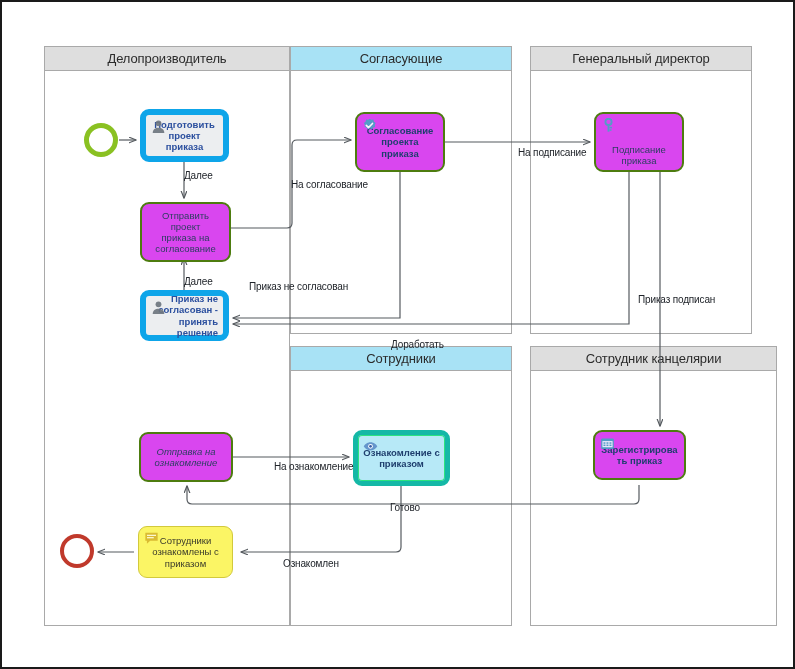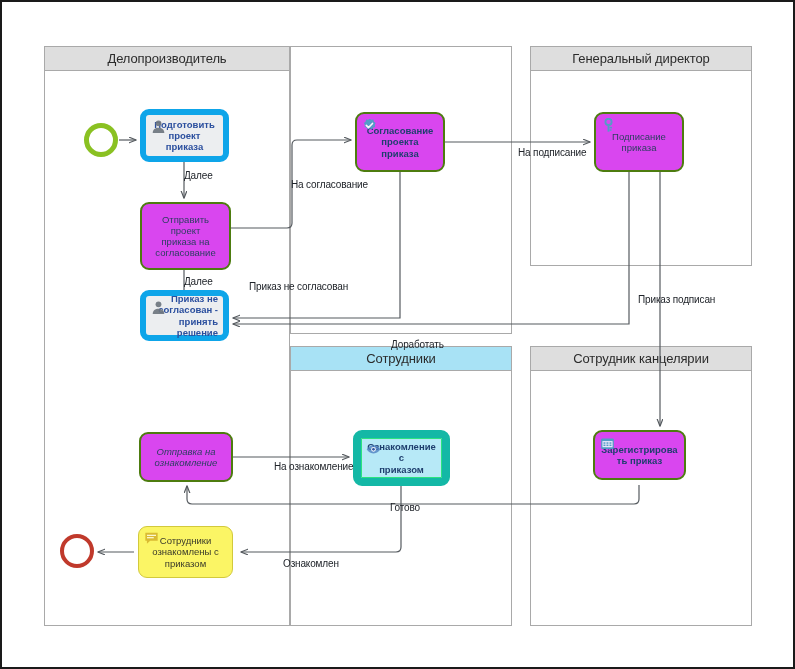--- a/index.html
+++ b/index.html
@@ -53,21 +53,21 @@
   .node.task-blue.plain{font-weight:normal;color:#2c3e60;}
   .node.task-gray{
     background:#eceef0;border:6px solid #0ea5e9;
     color:#2b4f9e;font-weight:bold;font-size:9.5px;
   }
   .node.task-yellow{
     background:#fbf565;border:1px solid #d2c93c;
     color:#3a3a2a;font-weight:normal;font-size:9.5px;
   }
   .node.highlight{
-    border:8px solid #14b8a6;
+    border:5px solid #14b8a6;
     background:#b7e9f7;
     box-shadow:0 0 0 1px #2ce37f inset;
   }
   .node .nicon{
     position:absolute;left:5px;top:4px;width:15px;height:15px;
     opacity:.92;
   }
   .node .nicon svg{display:block;width:15px;height:15px;}
 
   
@@ -88,35 +88,38 @@
 <div id="canvas">
 
   <div id="lanes-root">
       <div class="lane" style="left: 42px; top: 44px; width: 246px; height: 580px;">
         <div class="lane-header gray">
           <span>Делопроизводитель</span>
         </div>
         <div class="lane-body"></div>
       </div>
       <div class="lane" style="left: 288px; top: 44px; width: 222px; height: 288px;">
-        <div class="lane-body"></div>
-      </div>
-      <div class="lane" style="left: 528px; top: 44px; width: 222px; height: 220px;">
+        <div class="lane-header blue">
+          <span>Согласующие</span>
+        </div>
+        <div class="lane-body"></div>
+      </div>
+      <div class="lane" style="left: 528px; top: 44px; width: 222px; height: 288px;">
         <div class="lane-header gray">
           <span>Генеральный директор</span>
         </div>
         <div class="lane-body"></div>
       </div>
       <div class="lane" style="left: 288px; top: 344px; width: 222px; height: 280px;">
         <div class="lane-header blue">
           <span>Сотрудники</span>
         </div>
         <div class="lane-body"></div>
       </div>
-      <div class="lane" style="left: 528px; top: 344px; width: 222px; height: 280px;">
+      <div class="lane" style="left: 528px; top: 344px; width: 247px; height: 280px;">
         <div class="lane-header gray">
           <span>Сотрудник канцелярии</span>
         </div>
         <div class="lane-body"></div>
       </div>
     </div>
 
   <svg class="edges" viewBox="0 0 795 669" xmlns="http://www.w3.org/2000/svg">
     <defs>
       <marker id="ah" markerWidth="9" markerHeight="9" refX="7.4" refY="3.2" orient="auto" markerUnits="userSpaceOnUse">
@@ -155,42 +158,42 @@
   <div id="nodes-root">
       <div class="node task-gray" style="left: 138px; top: 107px; width: 89px; height: 53px;">
         <span class="nicon">
           <svg viewBox="0 0 16 16">
             <circle cx="8" cy="4.6" r="3.1" fill="#6f7780"></circle>
             <path d="M1.8 15c0-3.6 2.8-5.6 6.2-5.6S14.2 11.4 14.2 15z" fill="#6f7780"></path>
           </svg>
         </span>
         <span class="lbl">Подготовить<br>проект приказа</span>
       </div>
-      <div class="node task-blue plain" style="left: 138px; top: 200px; width: 91px; height: 68px;">
+      <div class="node task-blue plain" style="left: 138px; top: 200px; width: 91px; height: 60px;">
         <span class="lbl">Отправить проект<br>приказа на<br>согласование</span>
       </div>
       <div class="node task-gray" style="left: 138px; top: 288px; width: 89px; height: 51px; text-align: right;">
         <span class="nicon">
           <svg viewBox="0 0 16 16">
             <circle cx="8" cy="4.6" r="3.1" fill="#6f7780"></circle>
             <path d="M1.8 15c0-3.6 2.8-5.6 6.2-5.6S14.2 11.4 14.2 15z" fill="#6f7780"></path>
           </svg>
         </span>
         <span class="lbl">Приказ не<br>согласован -<br>принять<br>решение</span>
       </div>
       <div class="node task-blue" style="left: 353px; top: 110px; width: 90px; height: 60px;">
         <span class="nicon">
           <svg viewBox="0 0 16 16">
             <path d="M8 0.7l2 1.1 2.3-.1.5 2.2 1.8 1.4-1 2 .4 2.3-2.2.7-1.4 1.8-2.1-.8-2.1.8-1.4-1.8-2.2-.7.4-2.3-1-2 1.8-1.4.5-2.2 2.3.1z" fill="#4aa3c4"></path>
             <path d="M4.6 7.9l2.3 2.4 4.3-4.5" fill="none" stroke="#ffffff" stroke-width="1.7" stroke-linecap="round" stroke-linejoin="round"></path>
           </svg>
         </span>
         <span class="lbl">Согласование<br>проекта приказа</span>
       </div>
-      <div class="node task-blue plain" style="left: 592px; top: 110px; width: 90px; height: 60px;">
+      <div class="node task-blue plain" style="left: 592px; top: 110px; width: 90px; height: 60px; align-items: flex-end;">
         <span class="nicon">
           <svg viewBox="0 0 16 16">
             <circle cx="8" cy="4.2" r="3.3" fill="none" stroke="#4aa3c4" stroke-width="2"></circle>
             <rect x="7" y="6.6" width="2" height="8" fill="#4aa3c4"></rect>
             <rect x="9" y="9.4" width="2.8" height="1.7" fill="#4aa3c4"></rect>
             <rect x="9" y="12.1" width="2.2" height="1.6" fill="#4aa3c4"></rect>
           </svg>
         </span>
         <span class="lbl">Подписание<br>приказа</span>
       </div>

